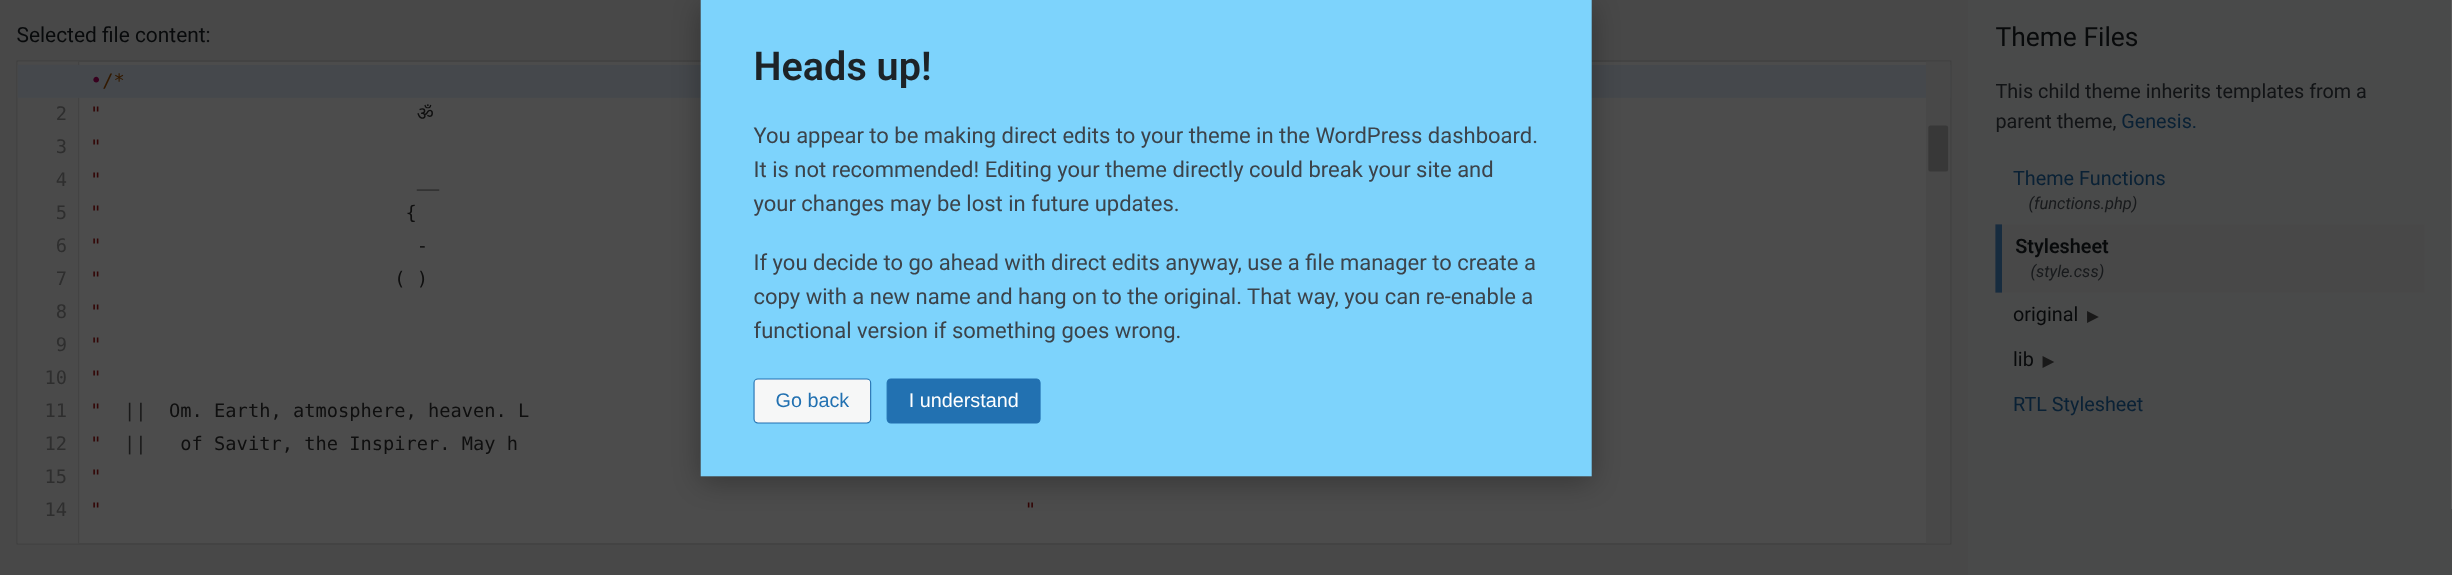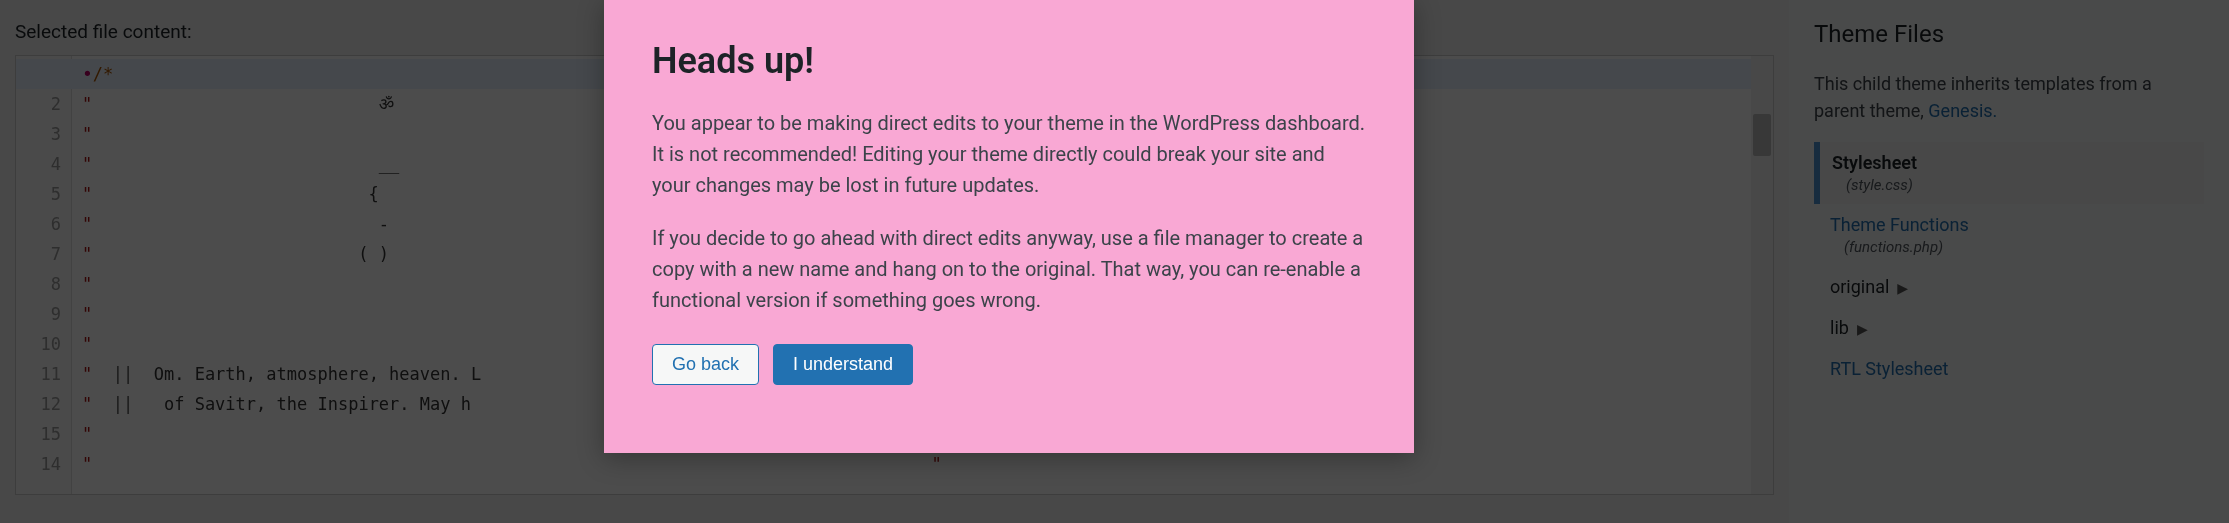--- a/index.html
+++ b/index.html
@@ -147,26 +147,26 @@
       color: #1d2327;
     }
     .chevron {
       display: inline-block;
       margin-left: 8px;
       font-size: 14px;
       color: #555;
     }
     .modal {
       position: absolute;
-      left: 604px;
+      left: 637px;
       top: 0;
       width: 810px;
-      background: #f9a8d4;
+      background: #7dd3fc;
       z-index: 20;
-      padding: 40px 48px 68px 48px;
+      padding: 40px 48px 48px 48px;
       box-shadow: 0 5px 25px rgba(0,0,0,0.3);
     }
     .modal h1 {
       font-size: 36px;
       font-weight: 600;
       color: #1d2327;
       margin-bottom: 26px;
     }
     .modal p {
       font-size: 20px;
@@ -243,22 +243,22 @@
         <div class="scroll-thumb"></div>
       </div>
     </div>
   </div>
   <div class="sidebar">
     <div class="sidebar-title">Theme Files</div>
     <div class="sidebar-note">
       <span>This child theme inherits templates from a parent theme, </span><a href="#">Genesis.</a>
     </div>
     <ul class="file-list" id="file-list">
+        <li class="file-item"><span>Theme Functions</span><span class="sub">(functions.php)</span></li>
         <li class="file-item active"><span>Stylesheet</span><span class="sub">(style.css)</span></li>
-        <li class="file-item"><span>Theme Functions</span><span class="sub">(functions.php)</span></li>
         <li class="file-item folder"><span>original</span><span class="chevron">▶</span></li>
         <li class="file-item folder"><span>lib</span><span class="chevron">▶</span></li>
         <li class="file-item"><span>RTL Stylesheet</span></li>
       </ul>
   </div>
 </div>
 
 <div class="backdrop"></div>
 
 <div class="modal">

